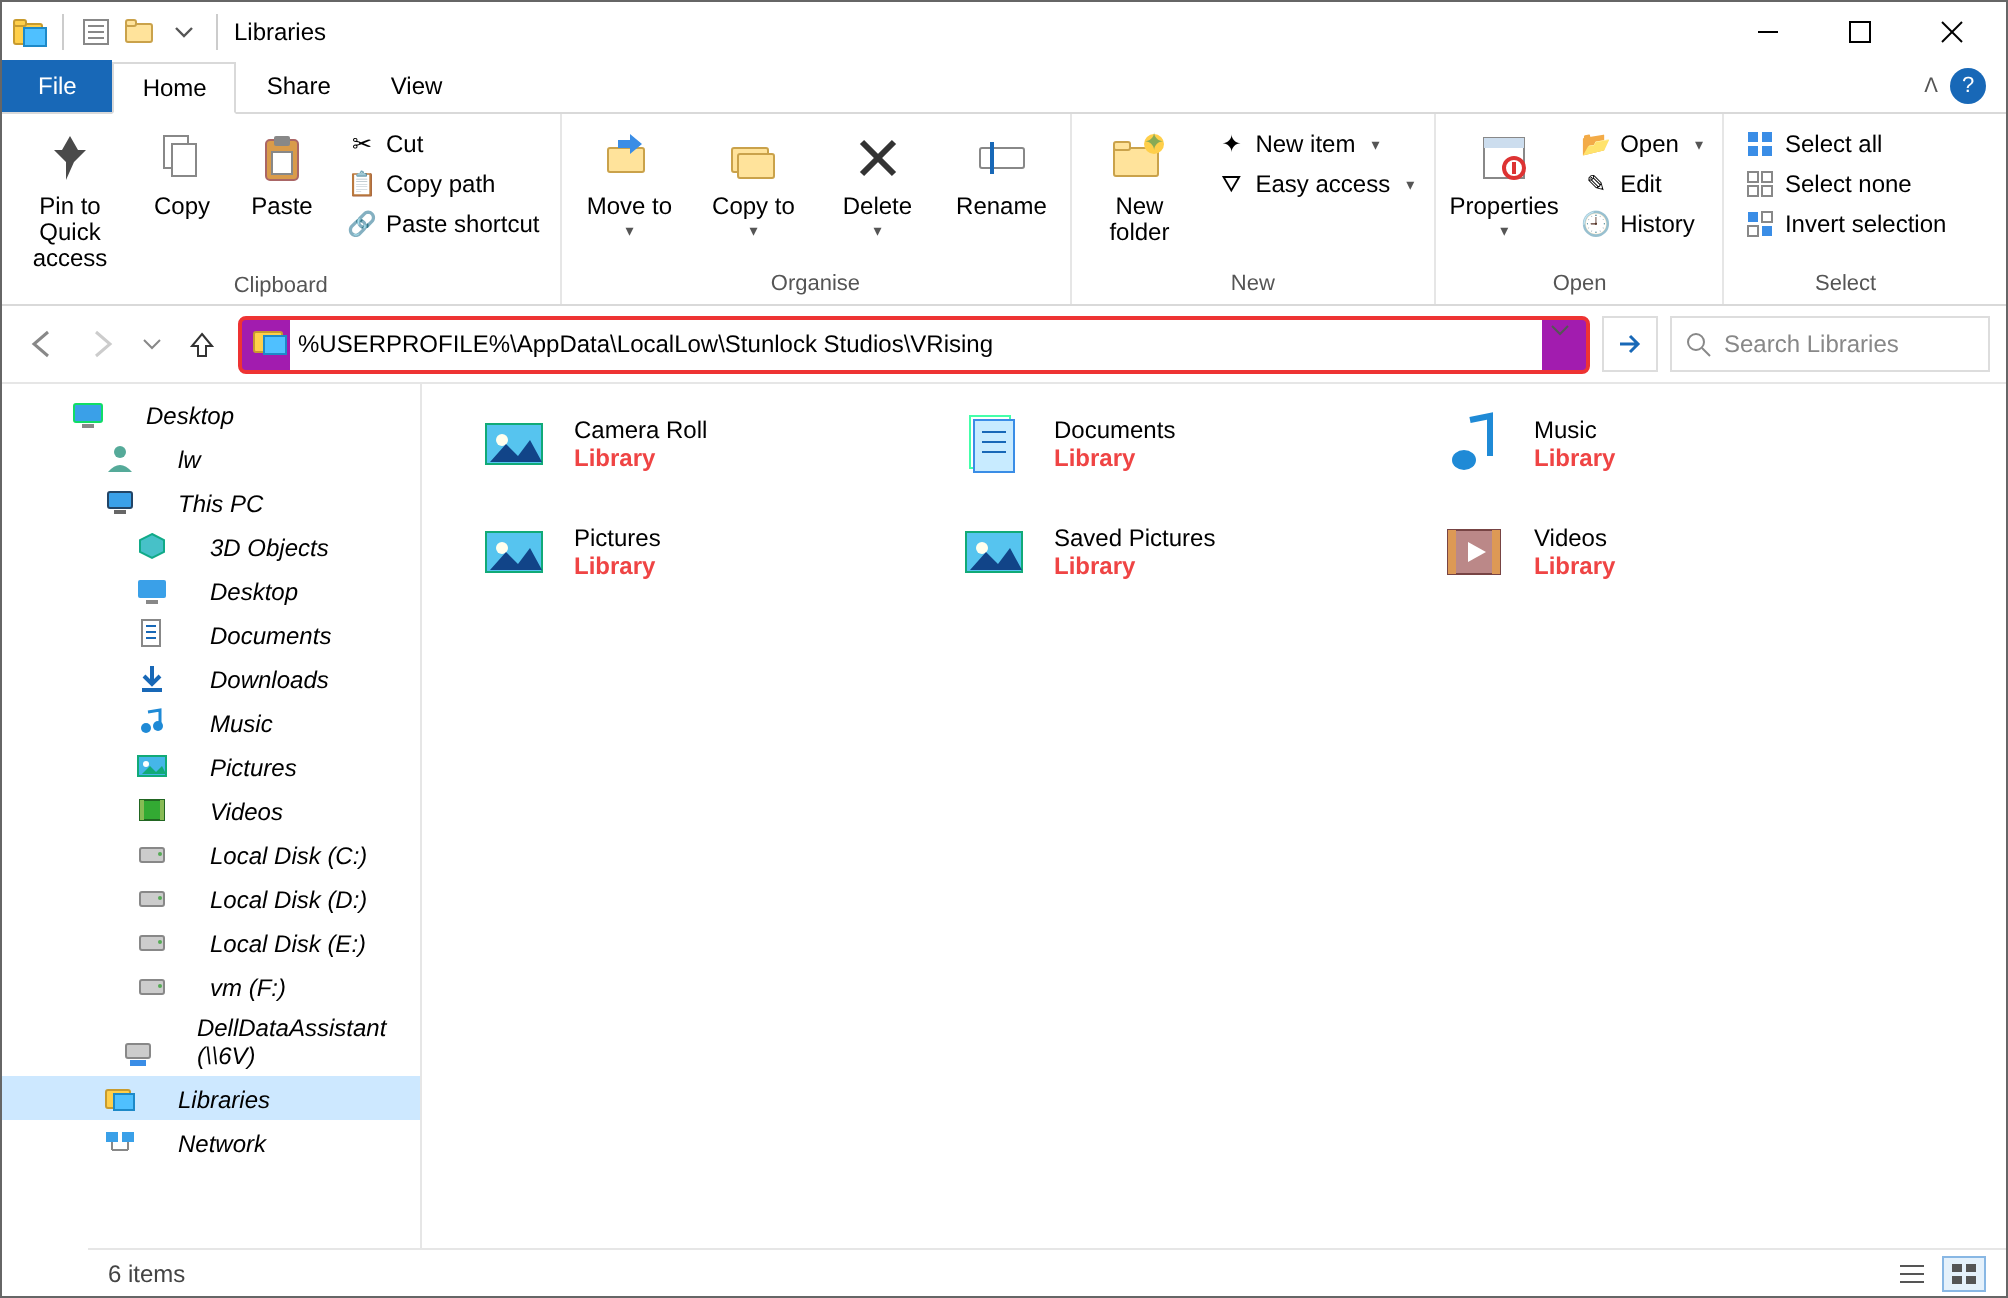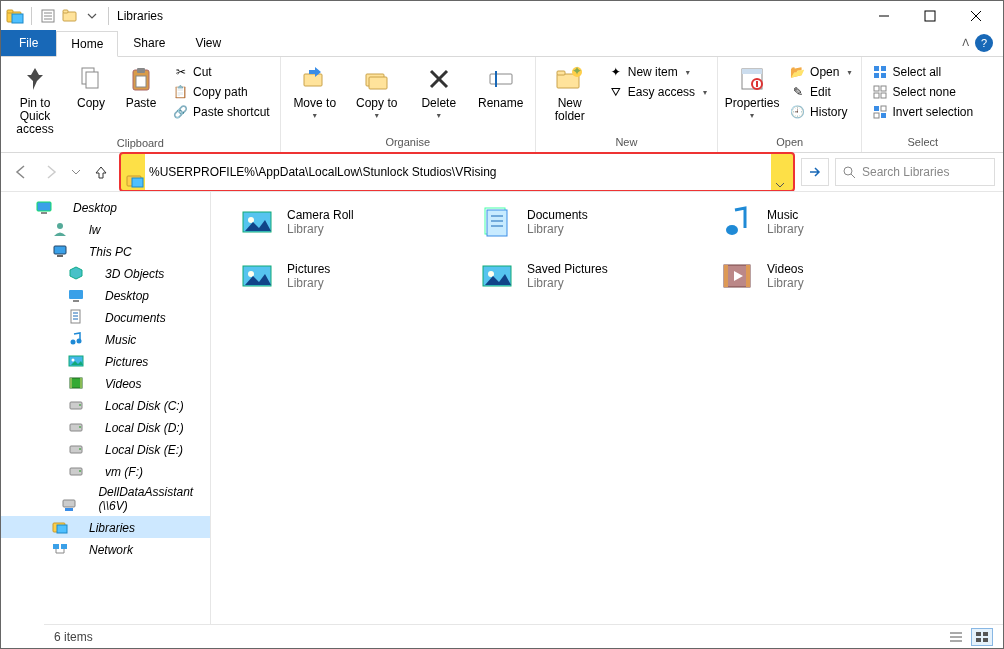--- a/index.html
+++ b/index.html
@@ -22,37 +22,37 @@
 .group .group-body { flex: 1; display: flex; align-items: flex-start; gap: 6px; }
 .group .group-label { text-align: center; color: #555; font-size: 11px; padding-bottom: 2px; }
 .big-btn { display: flex; flex-direction: column; align-items: center; justify-content: flex-start; width: 56px; padding-top: 4px; text-align: center; line-height: 1.1; gap: 2px; cursor: default; }
 .big-btn .icon { width: 32px; height: 32px; display: flex; align-items: center; justify-content: center; }
 .btn-stack { display: flex; flex-direction: column; gap: 2px; padding-top: 4px; }
 .mini-btn { display: flex; align-items: center; gap: 4px; padding: 1px 4px; cursor: default; white-space: nowrap; }
 .mini-btn .icon-sm { width: 16px; height: 16px; display: flex; align-items: center; justify-content: center; }
 .navbar { height: 38px; display: flex; align-items: center; padding: 0 8px; gap: 6px; }
 .navbar .navarrow { width: 24px; height: 24px; display: flex; align-items: center; justify-content: center; color: #888; cursor: default; }
 .navbar .uparrow { width: 24px; height: 24px; display: flex; align-items: center; justify-content: center; cursor: default; }
-.addr-wrap { flex: 1; height: 40px; border: 2px solid #e33; border-radius: 4px; display: flex; align-items: flex-end; padding: 0 4px; background: #fde047; }
+.addr-wrap { flex: 1; height: 29px; border: 2px solid #e33; border-radius: 4px; display: flex; align-items: flex-start; padding: 0 4px; background: #a21caf; }
 .addr-wrap .addr-icon { width: 20px; height: 20px; display: flex; align-items: center; justify-content: center; flex-shrink: 0; }
 .addr-wrap input { flex: 1; border: none; outline: none; font-size: 12px; color: #0a6; height: 100%; padding: 0 4px; }
 .addr-wrap .dd { color: #555; padding: 0 4px; cursor: default; }
 .refresh { width: 28px; height: 28px; display: flex; align-items: center; justify-content: center; border: 1px solid #ddd; cursor: default; }
 .searchbox { width: 160px; height: 28px; border: 1px solid #ddd; display: flex; align-items: center; padding: 0 6px; gap: 6px; color: #888; }
 .body { flex: 1; display: flex; overflow: hidden; border-top: 1px solid #e6e6e6; }
 .tree { width: 210px; overflow-y: auto; border-right: 1px solid #e6e6e6; padding: 4px 0; }
 .tree-item { display: flex; align-items: flex-end; gap: 20px; padding: 3px 4px; cursor: default; font-style: italic; }
 .tree-item .ind { display: inline-block; }
 .tree-item.selected { background: #cde8ff; }
 .tree-icon { width: 18px; height: 16px; display: flex; align-items: center; justify-content: center; flex-shrink: 0; }
 .content { flex: 1; padding: 10px 26px; display: flex; flex-wrap: wrap; align-content: flex-start; gap: 14px 40px; overflow: auto; }
 .lib-item { width: 200px; display: flex; align-items: center; gap: 10px; cursor: default; }
 .lib-icon { width: 40px; height: 40px; display: flex; align-items: center; justify-content: center; }
 .lib-text { display: flex; flex-direction: column; line-height: 1.2; }
-.lib-sub { color: #737373; }
+.lib-sub { color: #ef4444; font-weight: bold; }
 .status { height: 24px; border-top: 1px solid #e6e6e6; display: flex; align-items: center; padding: 0 10px; color: #444; margin-left: 43px; }
 .status .spacer { flex: 1; }
 .viewbtn { width: 22px; height: 18px; display: flex; align-items: center; justify-content: center; margin-left: 4px; border: 1px solid transparent; }
 .viewbtn.active { border: 1px solid #88b7e4; background: #e5f1fb; }
 svg { display: block; }
 </style>
 </head>
 <body>
 
 <div class="titlebar">
@@ -424,20 +424,30 @@
             <line x1="5" y1="7" x2="10" y2="7" stroke="#1868b7"></line>
             <line x1="5" y1="10" x2="10" y2="10" stroke="#1868b7"></line>
           </svg>
         </span>
         <span>Documents</span>
       </div>
       <div class="tree-item">
         <span class="ind" style="width:42px"></span>
         <span class="tree-icon">
           <svg width="16" height="16">
+            <path d="M8 2 L8 10 M4 7 L8 11 L12 7" stroke="#1868b7" fill="none" stroke-width="2"></path>
+            <line x1="3" y1="14" x2="13" y2="14" stroke="#1868b7" stroke-width="2"></line>
+          </svg>
+        </span>
+        <span>Downloads</span>
+      </div>
+      <div class="tree-item">
+        <span class="ind" style="width:42px"></span>
+        <span class="tree-icon">
+          <svg width="16" height="16">
             <path d="M6 3 L12 2 L12 10" stroke="#1f8ad6" fill="none" stroke-width="1.5"></path>
             <circle cx="5" cy="11" r="2.5" fill="#1f8ad6"></circle>
             <circle cx="11" cy="10" r="2.5" fill="#1f8ad6"></circle>
           </svg>
         </span>
         <span>Music</span>
       </div>
       <div class="tree-item">
         <span class="ind" style="width:42px"></span>
         <span class="tree-icon">

